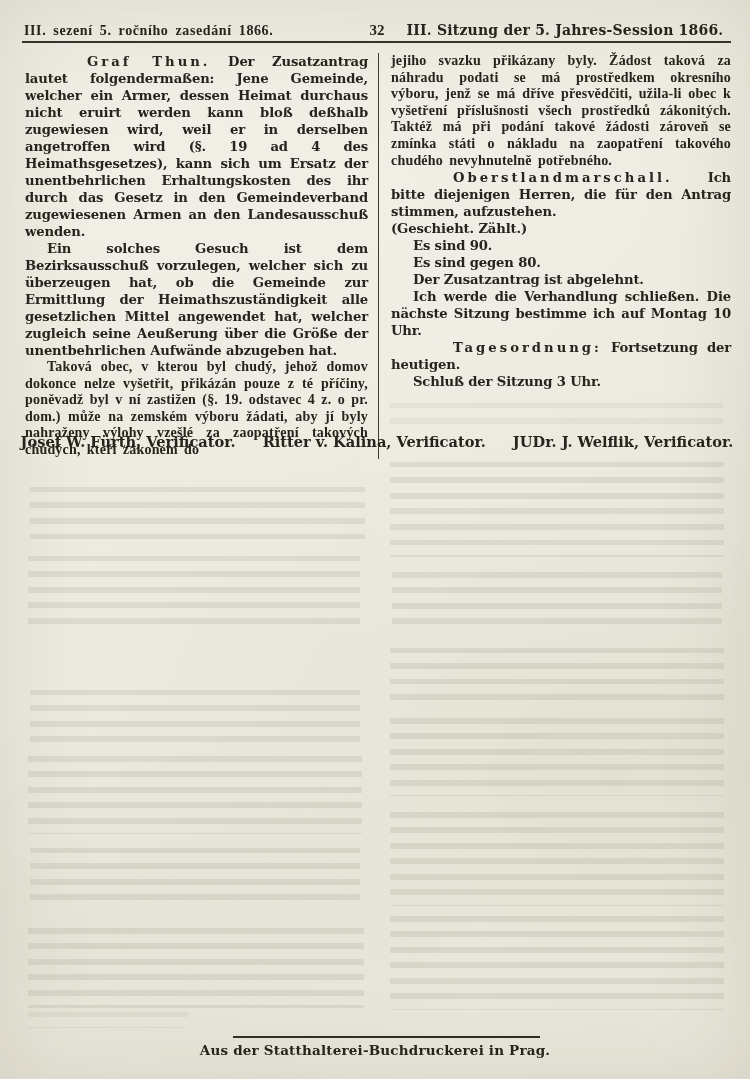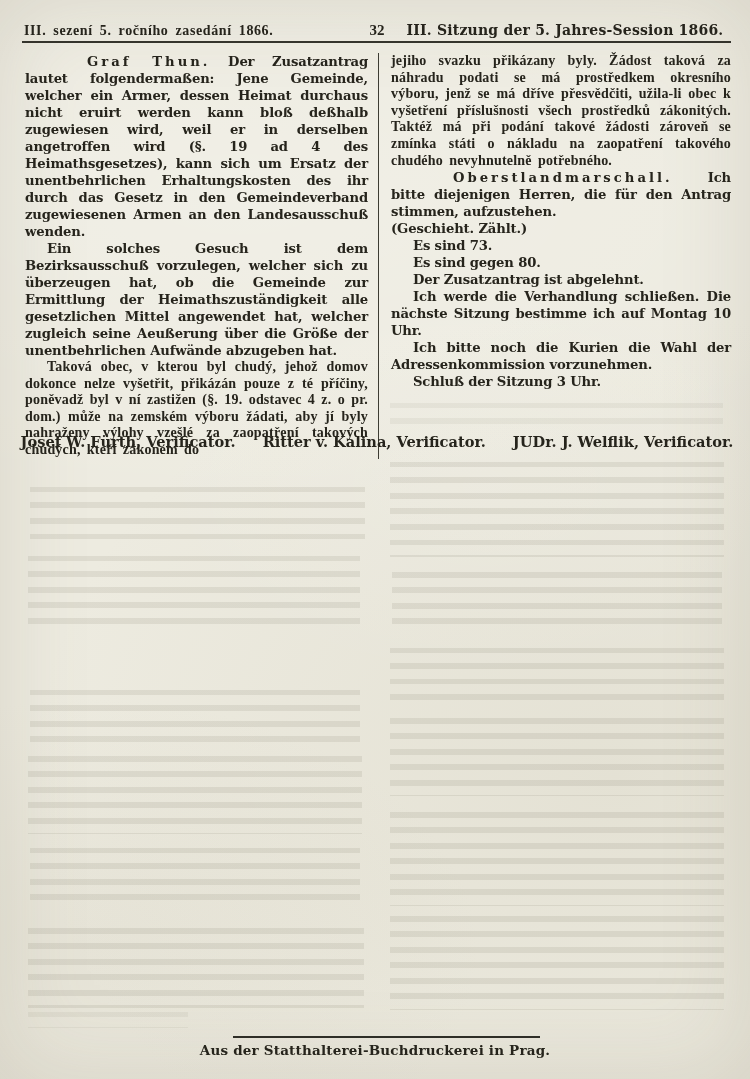--- a/index.html
+++ b/index.html
@@ -69,25 +69,25 @@
 <div class="columns">
   <div class="col col-left">
     <p class="para fraktur"><span class="sperr">Graf Thun.</span><span> Der Zusatzantrag lautet folgendermaßen: Jene Gemeinde, welcher ein Armer, dessen Heimat durchaus nicht eruirt werden kann bloß deßhalb zugewiesen wird, weil er in derselben angetroffen wird (§. 19 ad 4 des Heimathsgesetzes), kann sich um Ersatz der unentbehrlichen Erhaltungskosten des ihr durch das Gesetz in den Gemeindeverband zugewiesenen Armen an den Landesausschuß wenden.</span></p>
     <p class="para fraktur"><span>Ein solches Gesuch ist dem Bezirksausschuß vorzulegen, welcher sich zu überzeugen hat, ob die Gemeinde zur Ermittlung der Heimathszuständigkeit alle gesetzlichen Mittel angewendet hat, welcher zugleich seine Aeußerung über die Größe der unentbehrlichen Aufwände abzugeben hat.</span></p>
     <p class="para antiqua"><span>Taková obec, v kterou byl chudý, jehož domov dokonce nelze vyšetřit, přikázán pouze z té příčiny, poněvadž byl v ní zastižen (§. 19. odstavec 4 z. o pr. dom.) může na zemském výboru žádati, aby jí byly nahraženy výlohy vzešlé za zaopatření takových chudých, kteří zákonem do</span></p>
   </div>
   <div class="col col-right">
     <p class="no-indent antiqua"><span>jejiho svazku přikázany byly. Žádost taková za náhradu podati se má prostředkem okresního výboru, jenž se má dříve přesvědčiti, užila-li obec k vyšetření příslušnosti všech prostředků zákonitých. Taktéž má při podání takové žádosti zároveň se zmínka státi o nákladu na zaopatření takového chudého nevyhnutelně potřebného.</span></p>
     <p class="para fraktur"><span class="sperr">Oberstlandmarschall.</span><span> Ich bitte diejenigen Herren, die für den Antrag stimmen, aufzustehen.</span></p>
     <p class="no-indent fraktur"><span>(Geschieht. Zählt.)</span></p>
-    <p class="para fraktur"><span>Es sind 73.</span></p>
+    <p class="para fraktur"><span>Es sind 90.</span></p>
     <p class="para fraktur"><span>Es sind gegen 80.</span></p>
     <p class="para fraktur"><span>Der Zusatzantrag ist abgelehnt.</span></p>
     <p class="para fraktur"><span>Ich werde die Verhandlung schließen. Die nächste Sitzung bestimme ich auf Montag 10 Uhr.</span></p>
-    <p class="para fraktur"><span>Ich bitte noch die Kurien die Wahl der Adressenkommission vorzunehmen.</span></p>
+    <p class="para fraktur"><span class="sperr">Tagesordnung:</span><span> Fortsetzung der heutigen.</span></p>
     <p class="para fraktur"><span>Schluß der Sitzung 3 Uhr.</span></p>
   </div>
 </div>
 
 <div class="verificators">
   <span>Josef W. Fürth, Verificator.</span>
   <span>Ritter v. Kalina, Verificator.</span>
   <span>JUDr. J. Welflik, Verificator.</span>
 </div>
 

